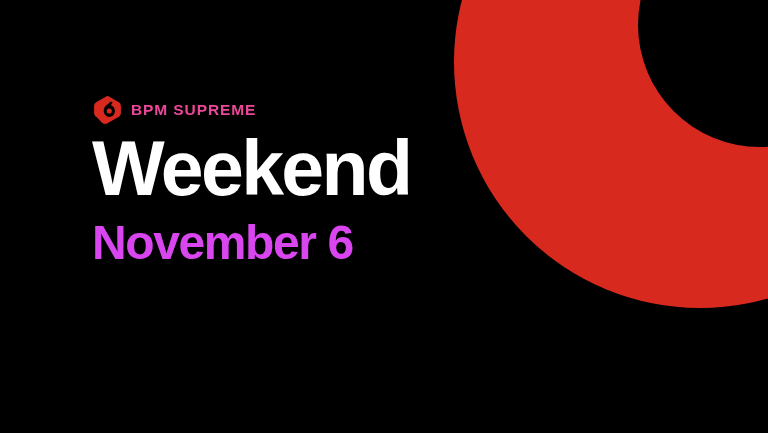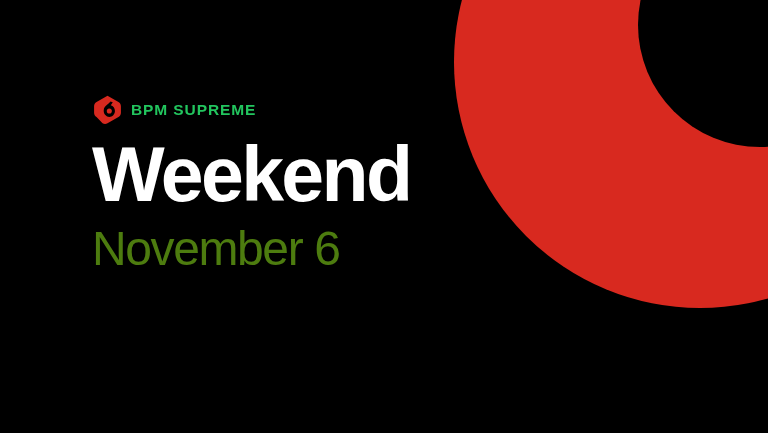--- a/index.html
+++ b/index.html
@@ -45,54 +45,54 @@
     gap: 9px;
     height: 30px;
   }
   .brand-mark {
     width: 29px;
     height: 29px;
     display: block;
     flex: 0 0 auto;
   }
   .brand-name {
-    color: #22c55e;
+    color: #ec4899;
     font-family: "Liberation Sans", sans-serif;
     font-size: 15.5px;
     font-weight: bold;
     letter-spacing: 0.9px;
     line-height: 1;
     white-space: nowrap;
     padding-top: 1px;
   }
 
   
   .headline {
     position: absolute;
     left: 92px;
-    top: 137px;
+    top: 131px;
     width: 430px;
   }
   .headline-line {
     display: block;
     color: #ffffff;
     font-family: "Liberation Sans", sans-serif;
     font-size: 77px;
     font-weight: bold;
     line-height: 0.98;
     letter-spacing: -2.6px;
     white-space: nowrap;
     margin: 0;
   }
   .subhead {
     display: block;
-    color: #4d7c0f;
+    color: #d946ef;
     font-family: "Liberation Sans", sans-serif;
     font-size: 48px;
-    font-weight: normal;
+    font-weight: bold;
     line-height: 1;
     letter-spacing: -1.4px;
     white-space: nowrap;
     margin: 13px 0 0 0;
   }
 </style>
 </head>
 <body>
 
 <div id="canvas">

